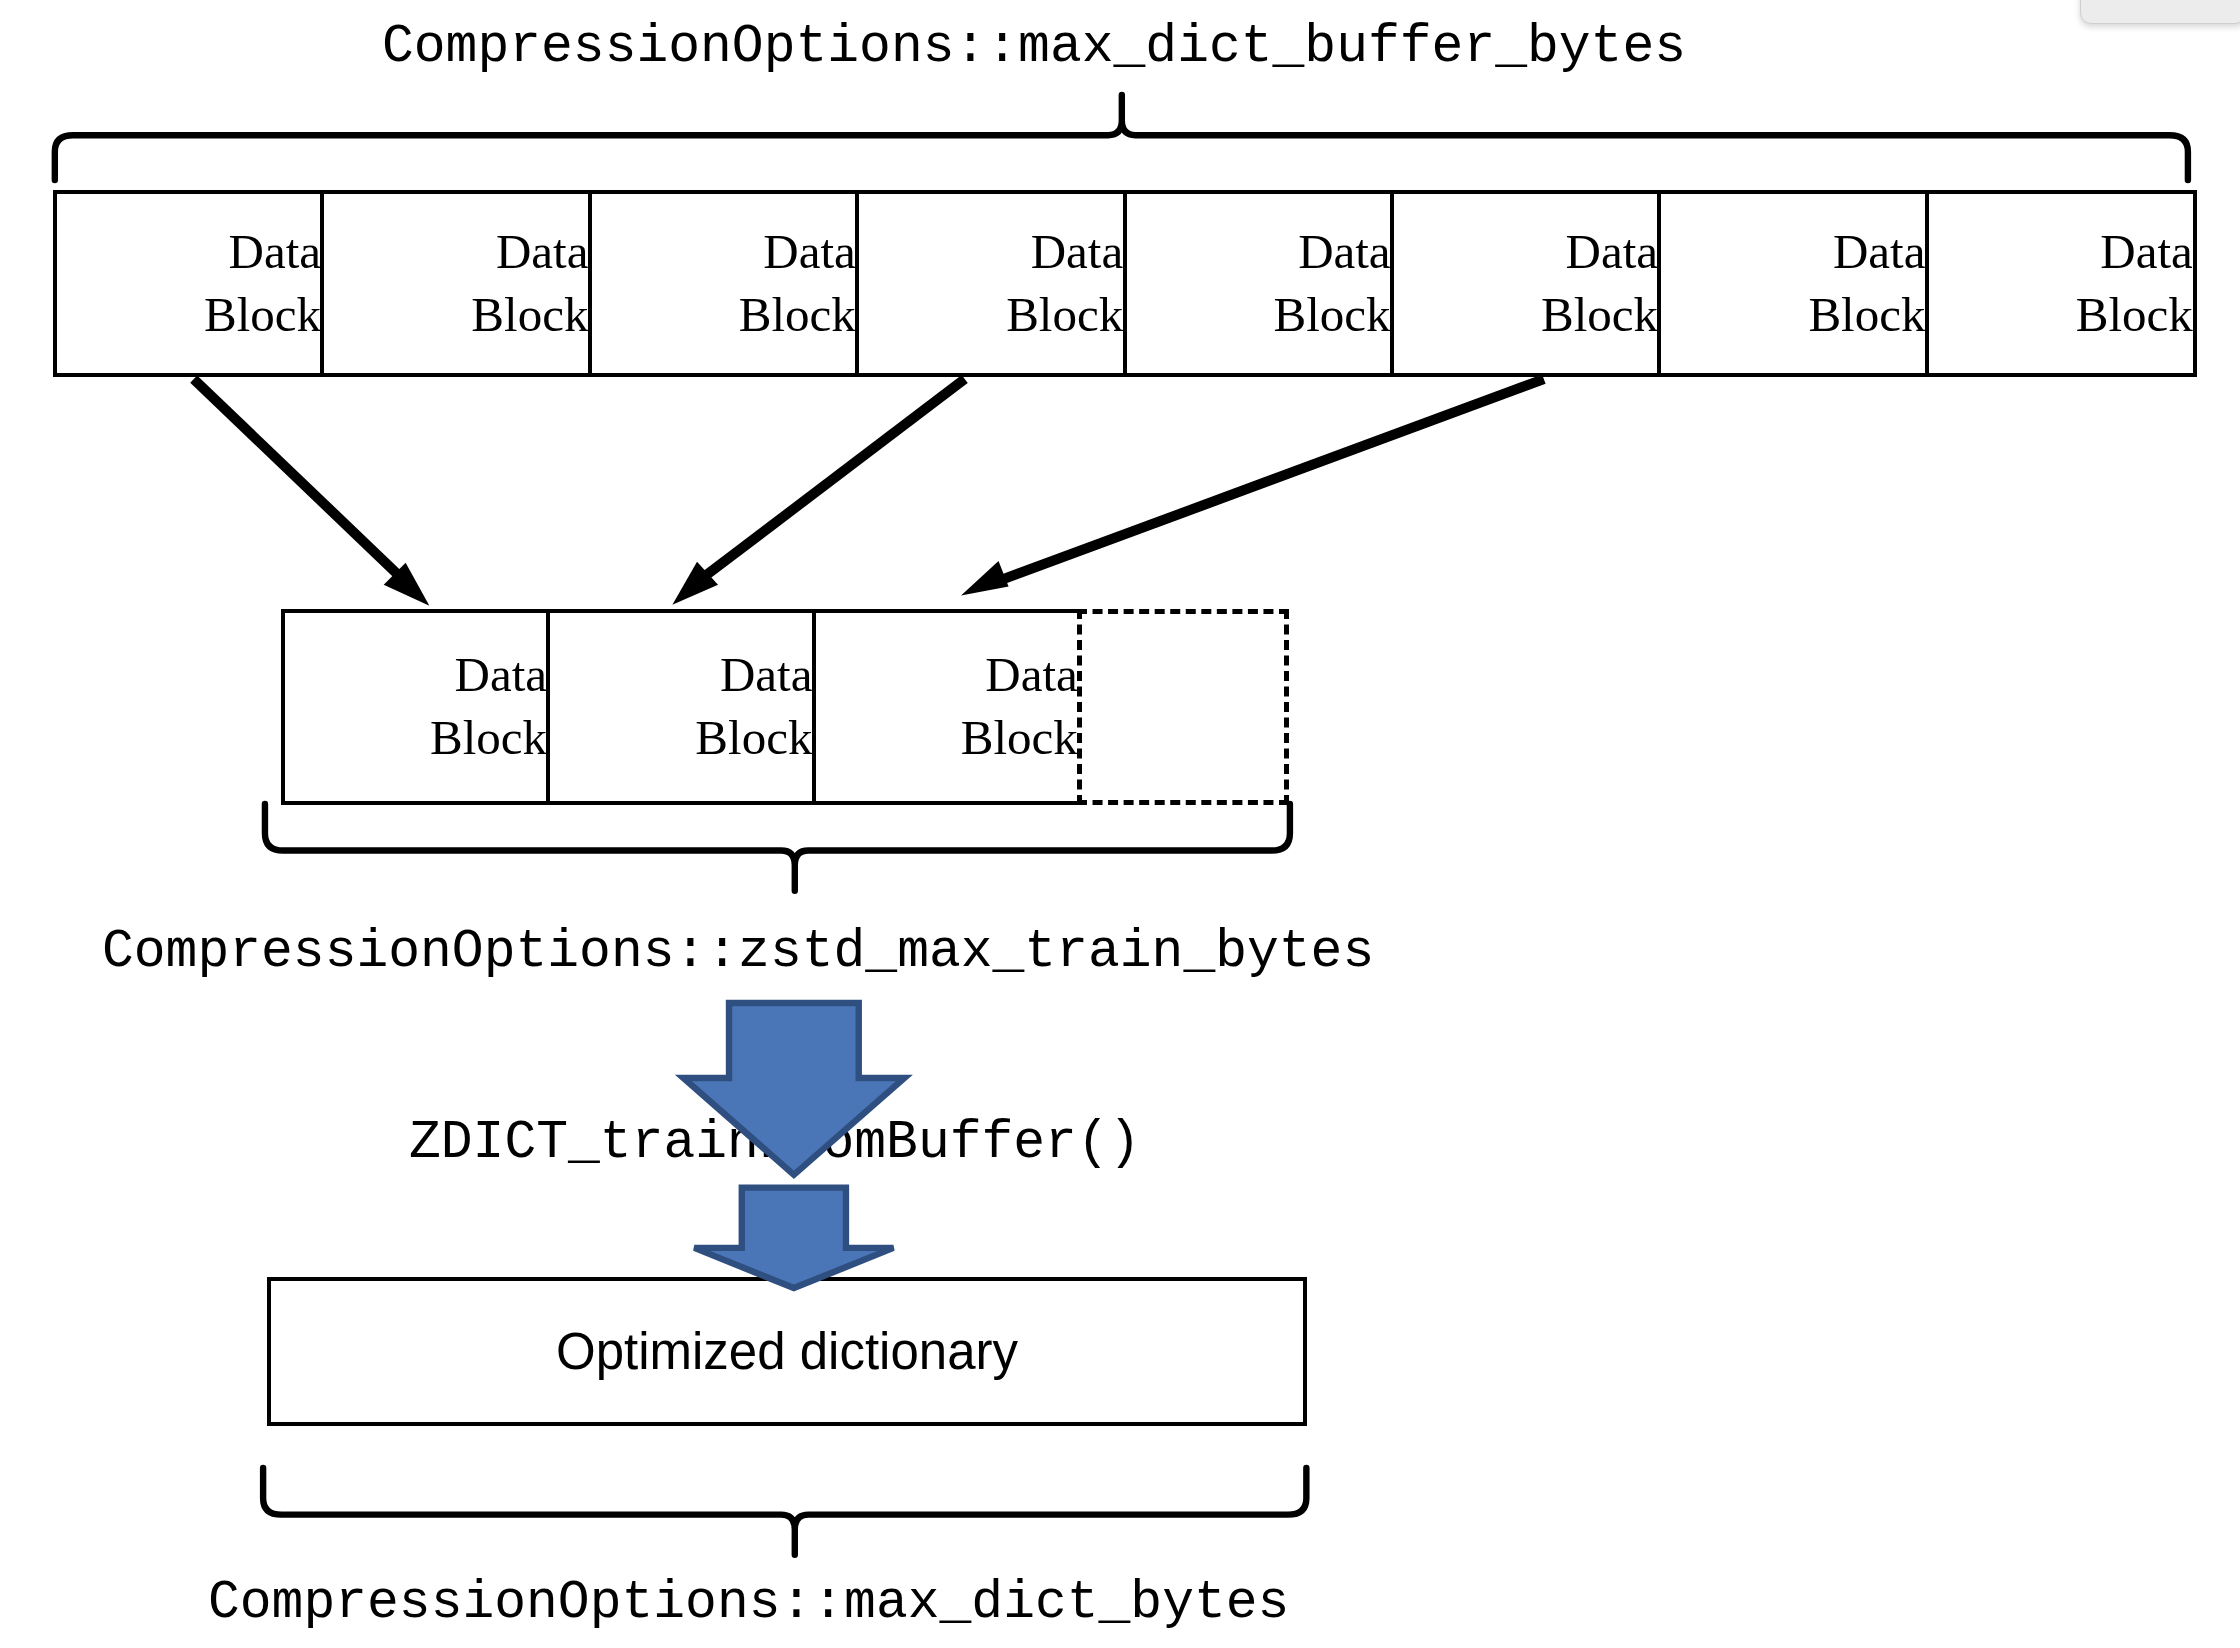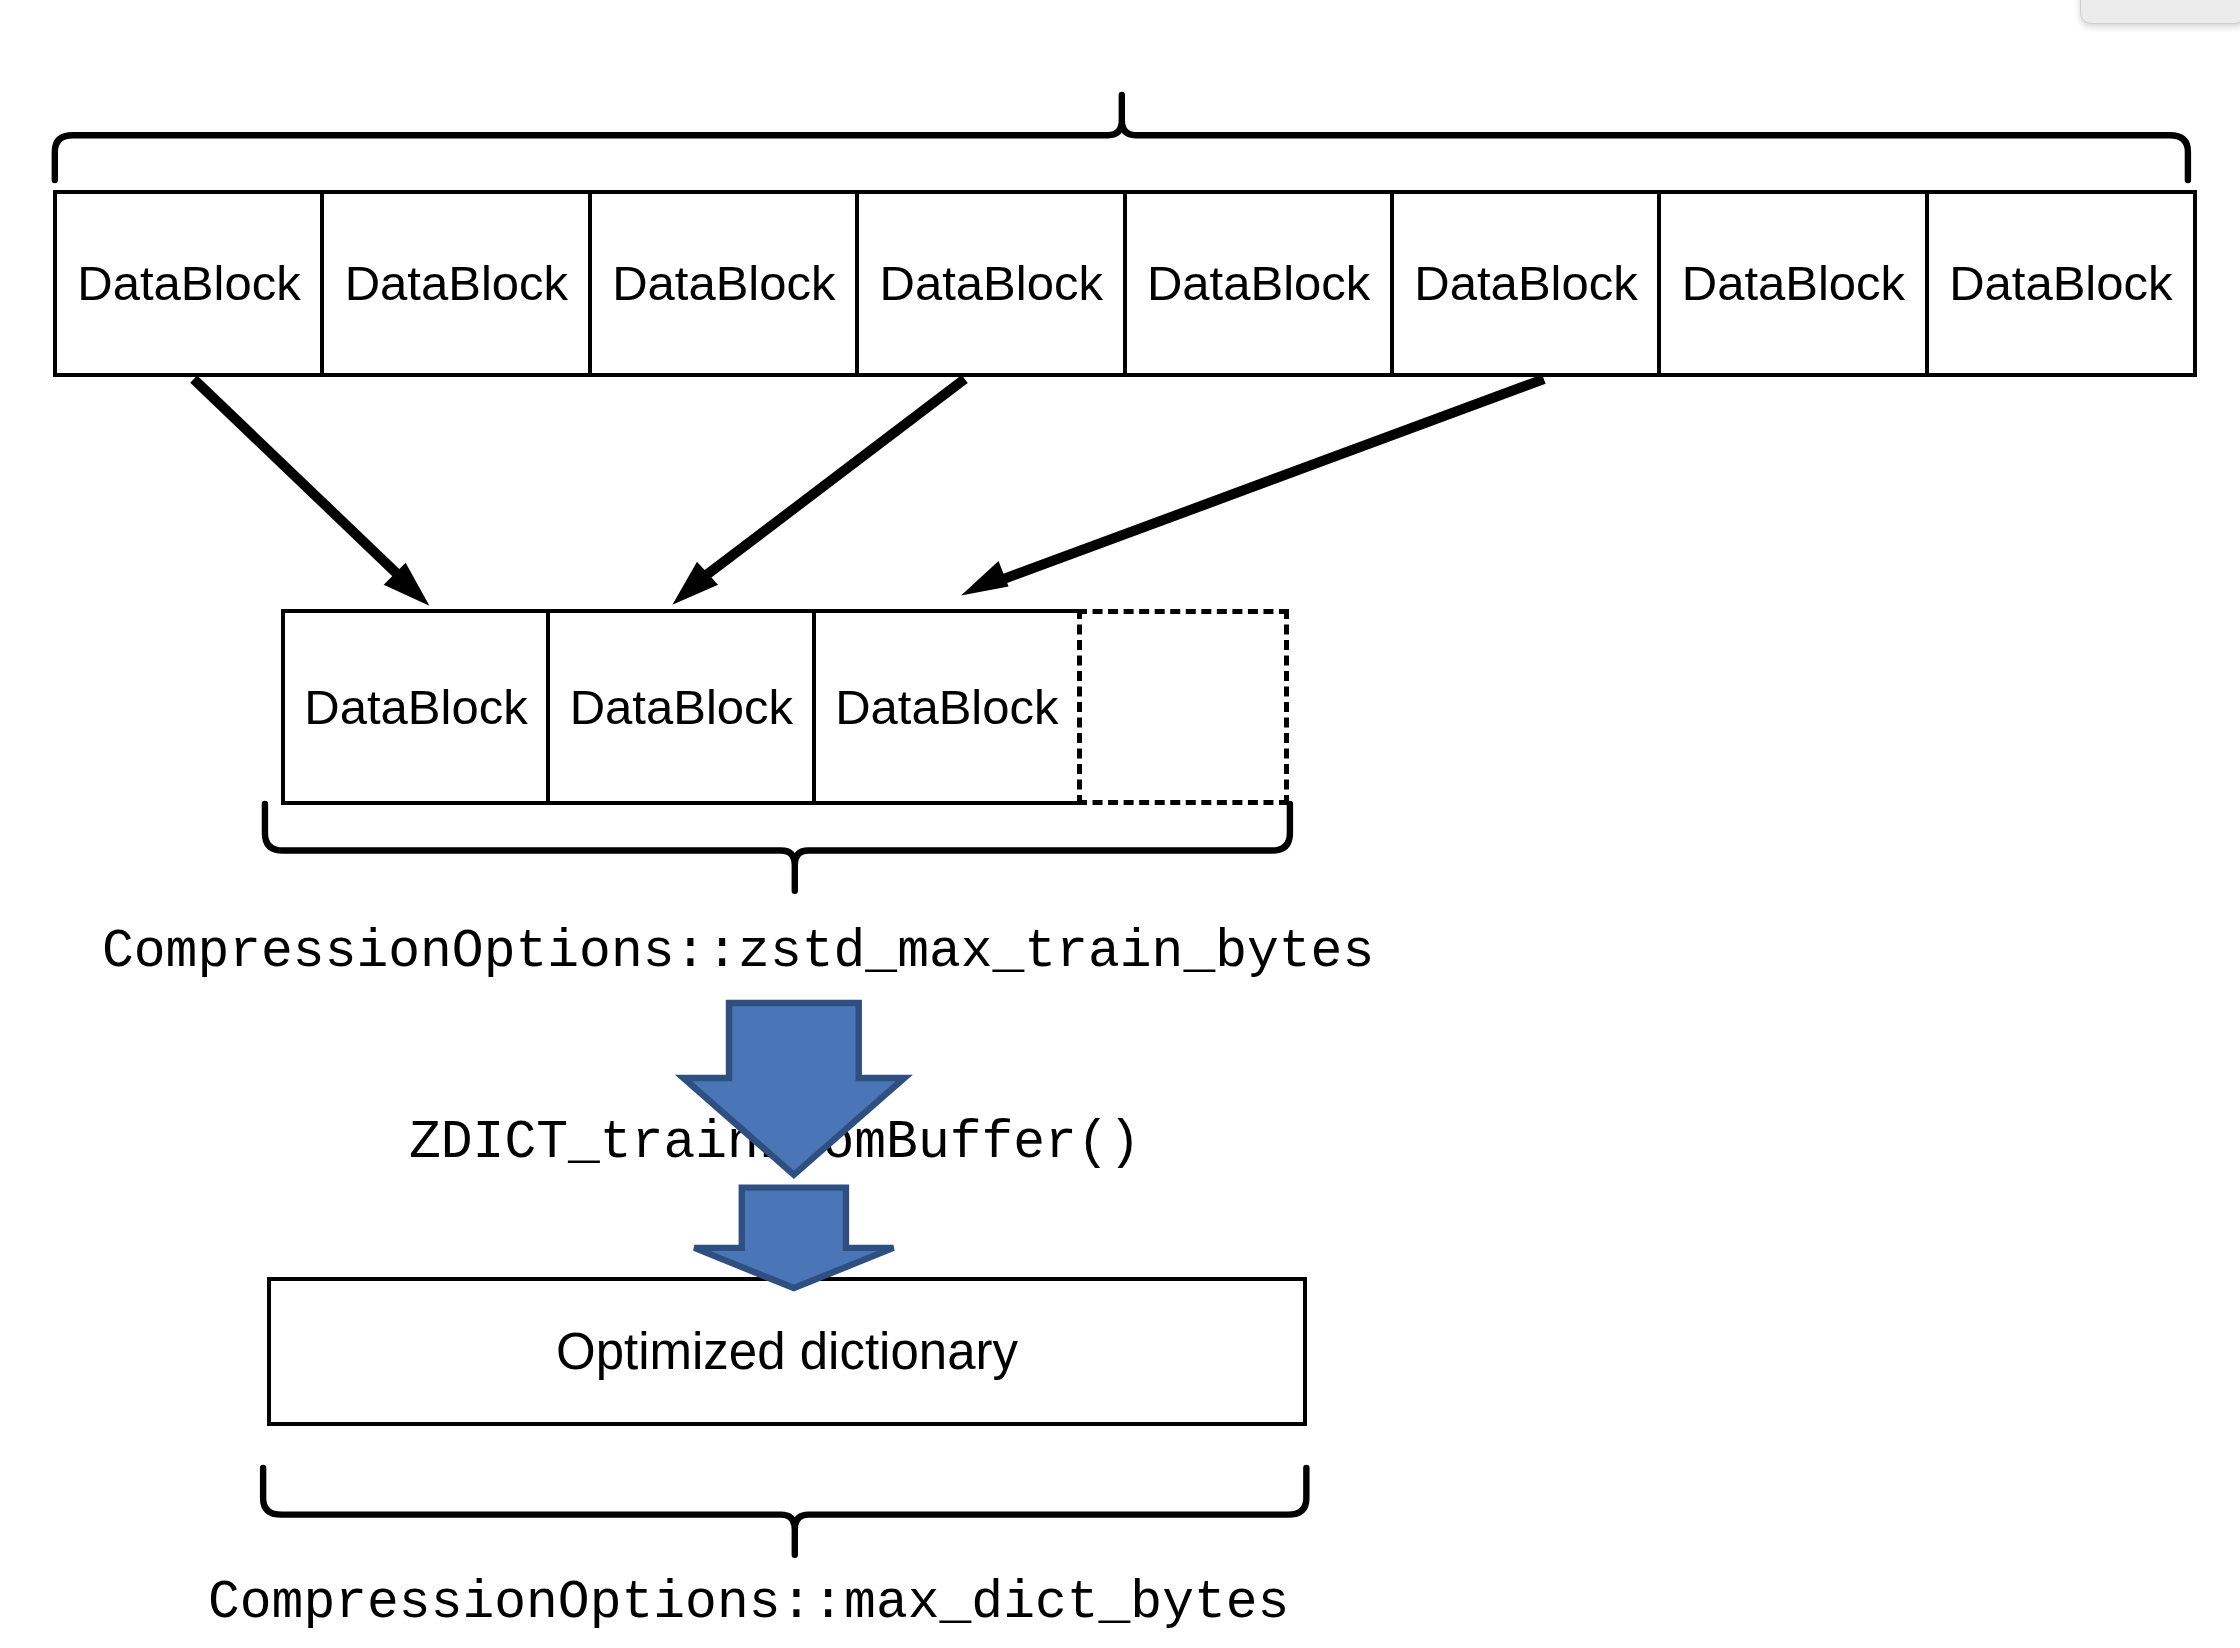--- a/index.html
+++ b/index.html
@@ -42,24 +42,24 @@
   
   .block-row {
     position: absolute;
     display: flex;
   }
   .data-block {
     box-sizing: border-box;
     border: 4.6px solid #000000;
     background: #ffffff;
     display: flex;
-    flex-direction: row;
-    align-items: center;
+    flex-direction: column;
+    align-items: flex-end;
     justify-content: center;
-    font-family: Liberation Sans, sans-serif;
+    font-family: Liberation Serif, serif;
     color: #000000;
     line-height: 1.28;
   }
   .data-block + .data-block {
     margin-left: -4.6px;
   }
   .data-block .bl-line {
     display: block;
     text-align: center;
   }
@@ -95,20 +95,21 @@
     box-shadow: 0 2.7px 6.4px rgba(0,0,0,0.16);
   }
 </style>
 </head>
 <body>
 
 <div id="canvas">
 
   <div id="chrome-corner"></div>
 
+  <div class="mono-label" style="left:382px; top:21px;">CompressionOptions::max_dict_buffer_bytes</div>
 
   <div class="block-row" id="top-block-row" style="left:53px; top:190px;">
       <div class="data-block" style="width: 272px; height: 187px; font-size: 49px;">
         <span class="bl-line">Data</span>
         <span class="bl-line">Block</span>
       </div>
       <div class="data-block" style="width: 272px; height: 187px; font-size: 49px;">
         <span class="bl-line">Data</span>
         <span class="bl-line">Block</span>
       </div>

